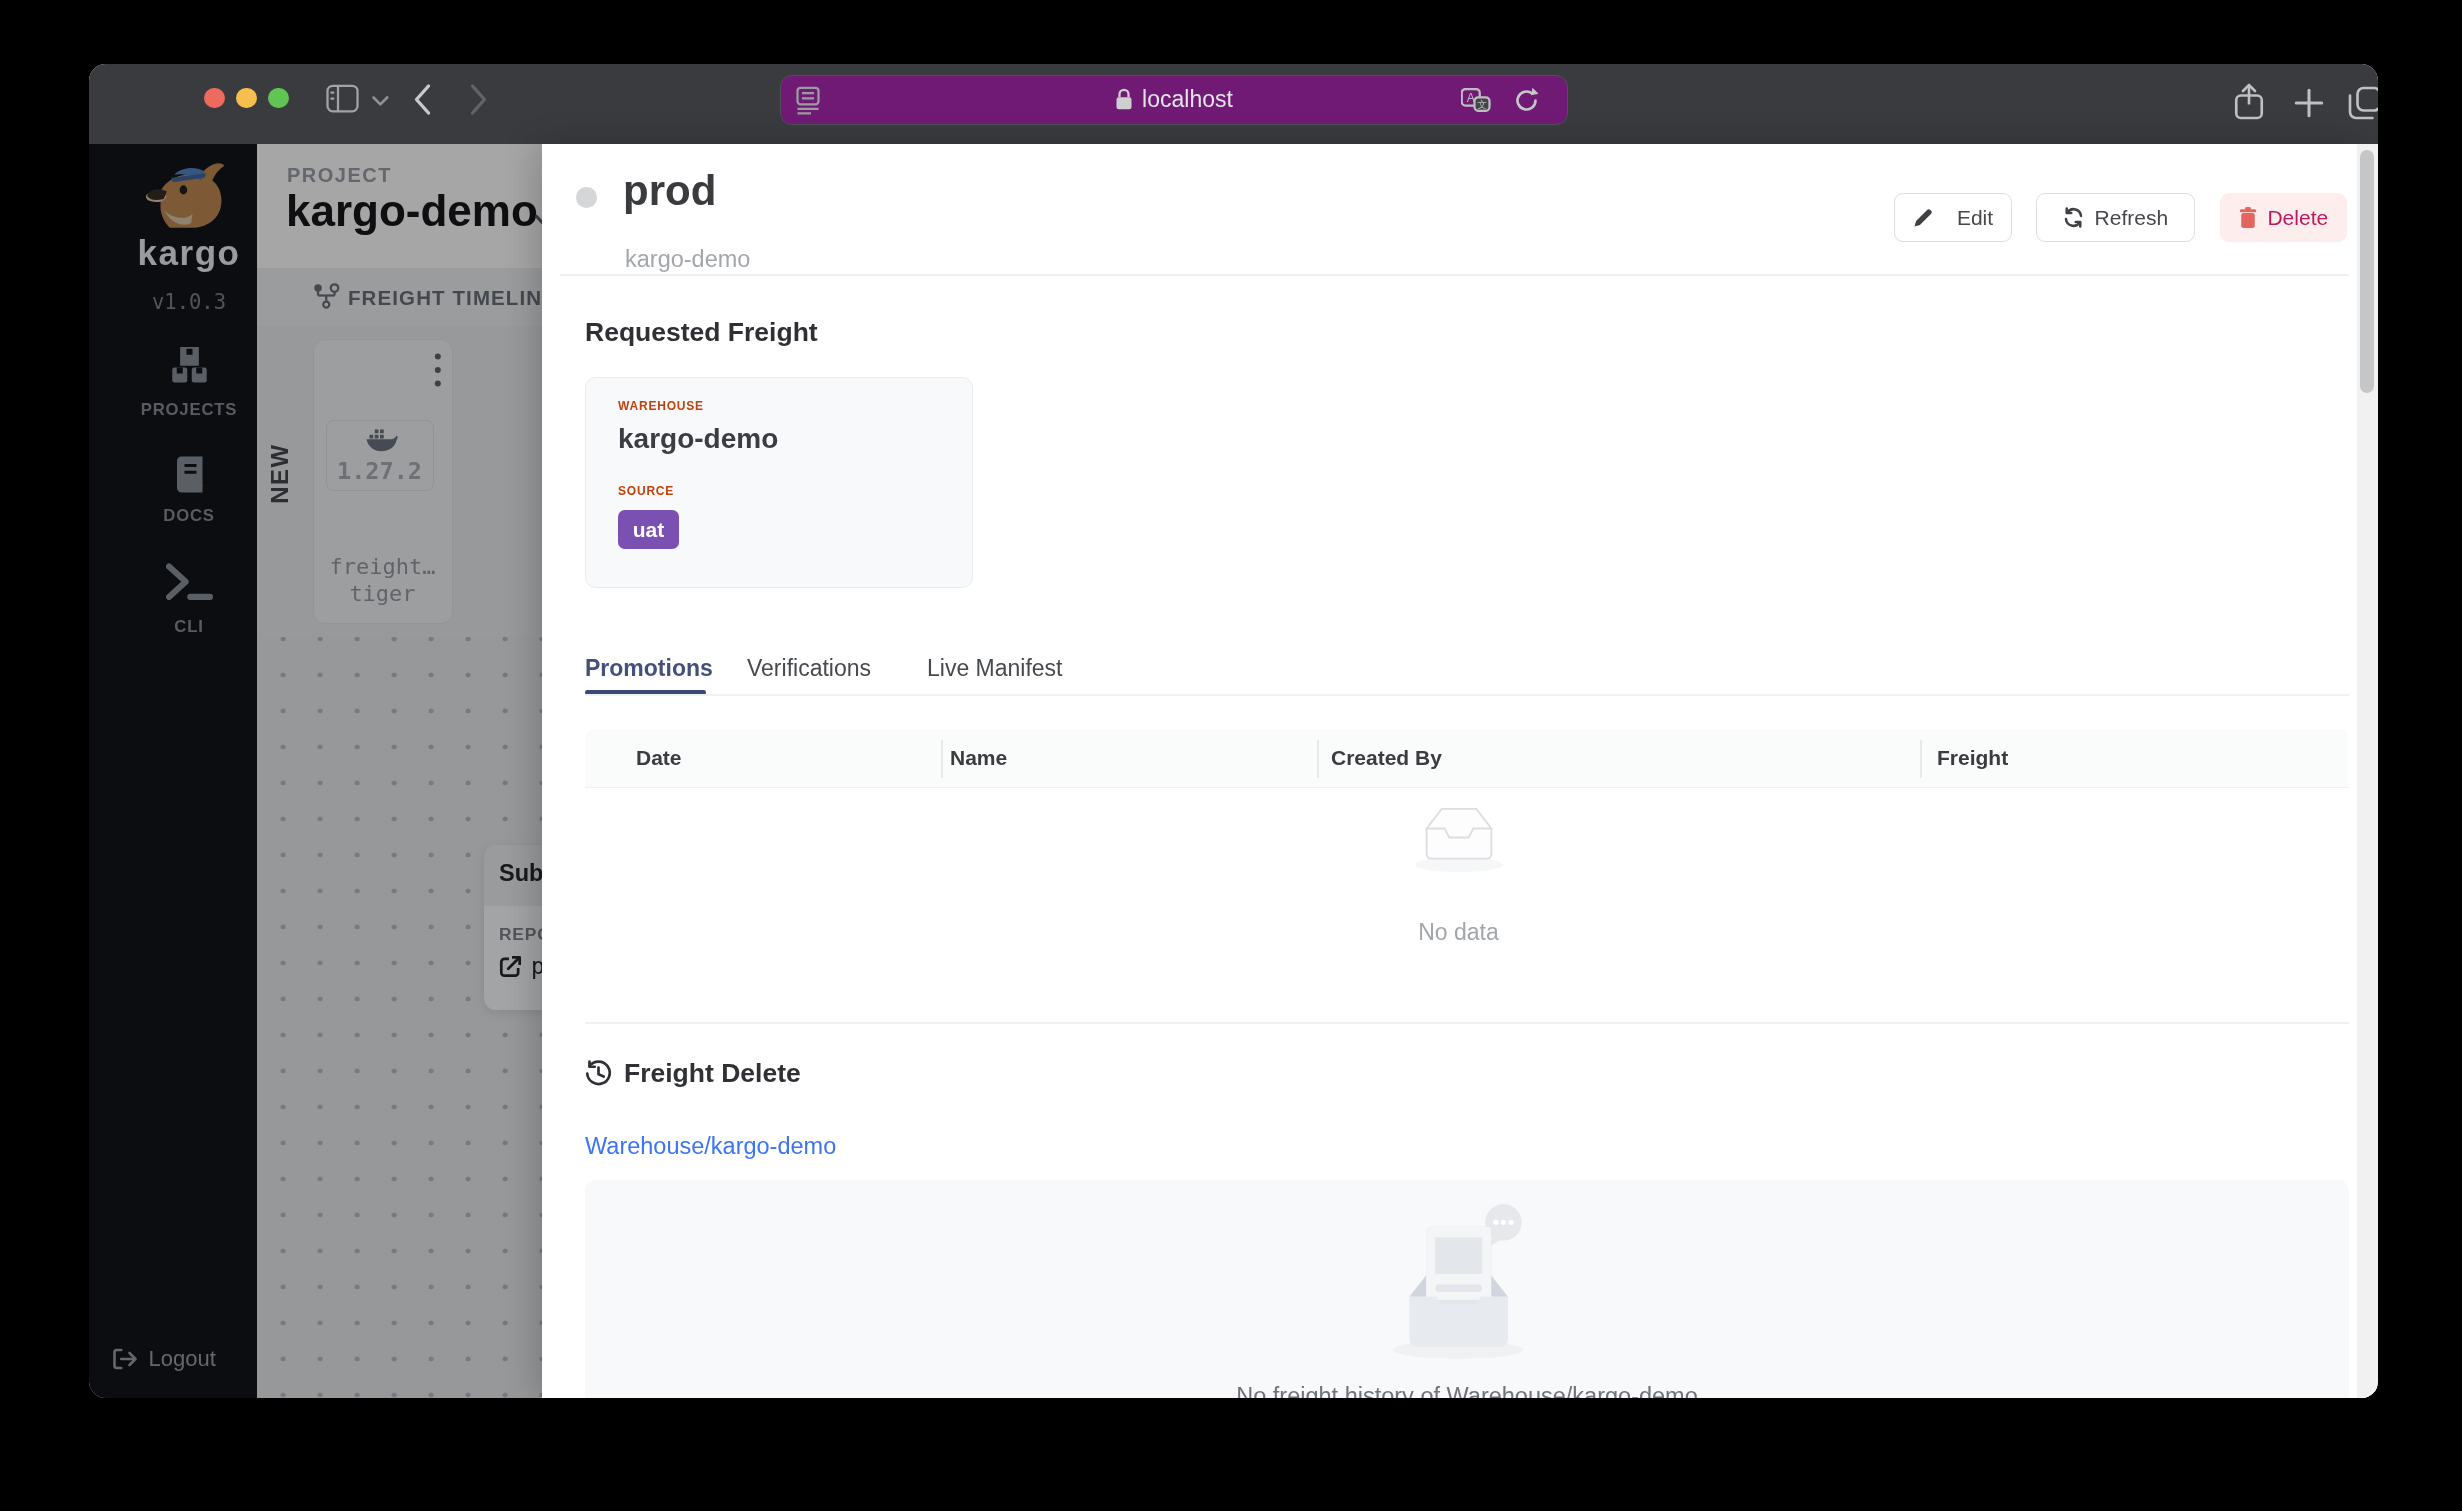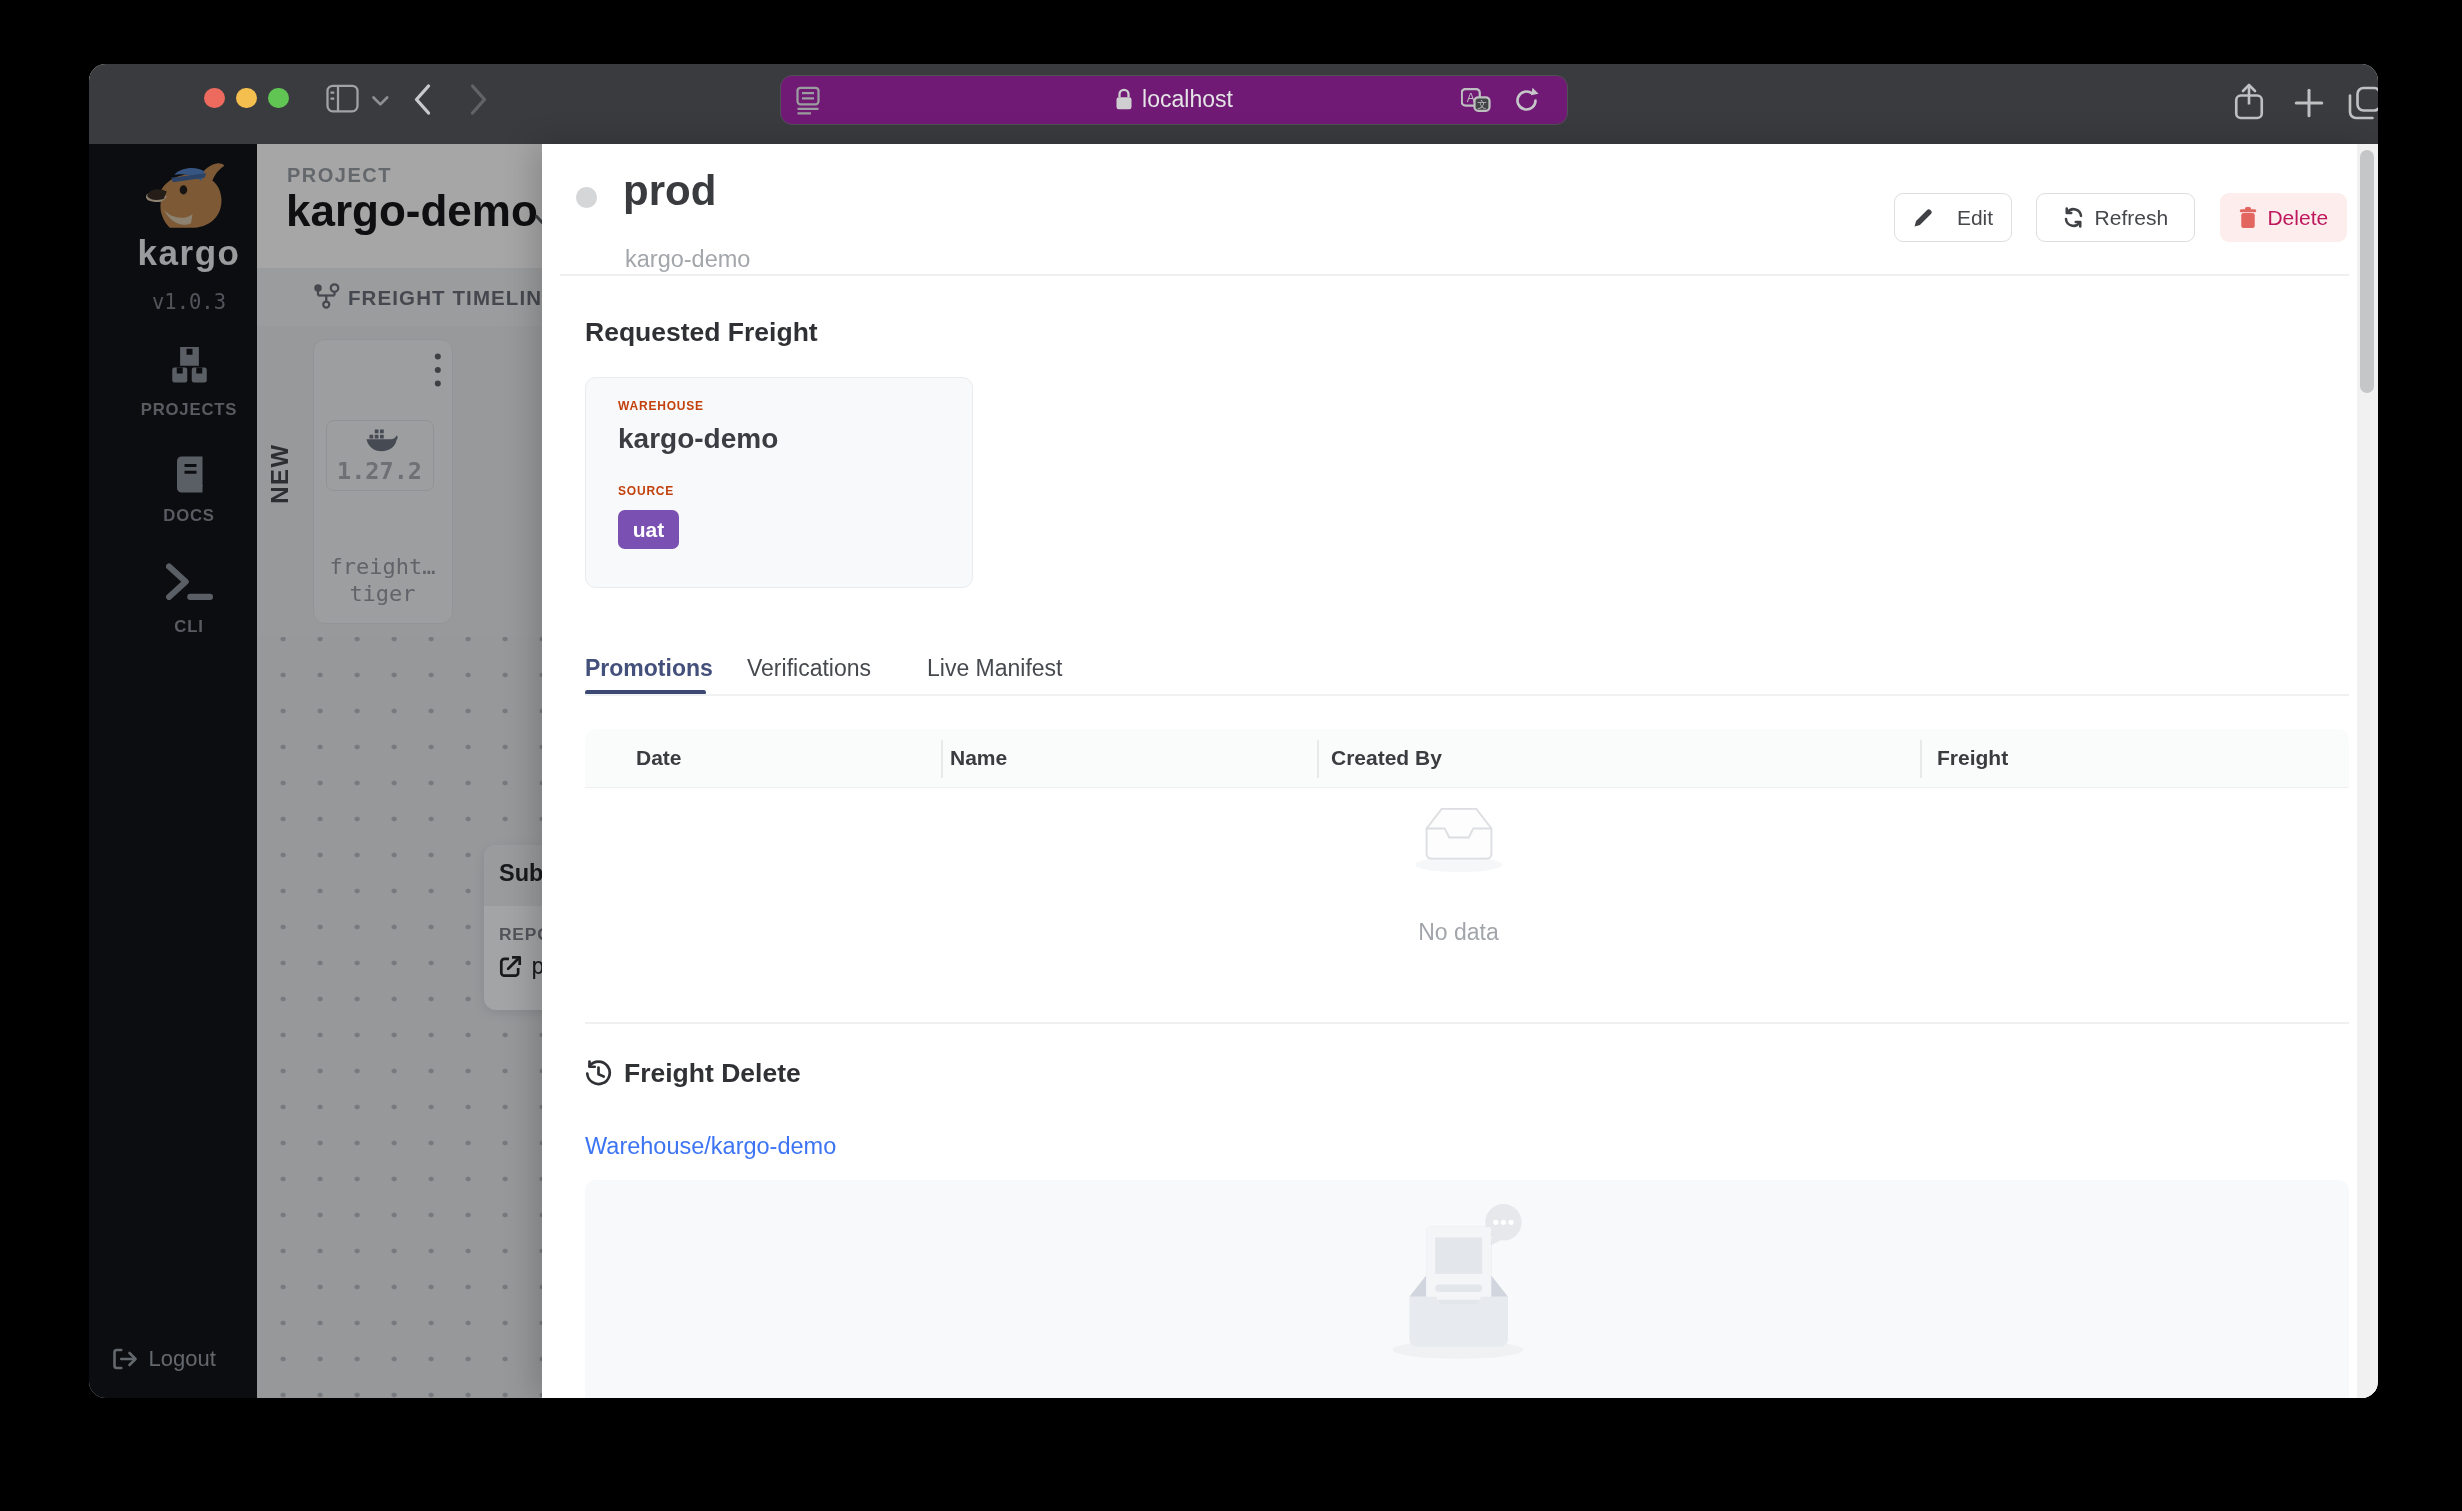--- a/index.html
+++ b/index.html
@@ -359,20 +359,21 @@
                 <circle cx="172" cy="28" r="3.5" fill="#fff"></circle>
                 <circle cx="182" cy="28" r="3.5" fill="#fff"></circle>
               <path d="M48 126 L70 98 V40 a6 6 0 0 1 6 -6 H150 a6 6 0 0 1 6 6 V98 L178 126 Z" fill="#aeb8c6" opacity="0.55"></path>
               <rect x="70" y="34" width="86" height="118" rx="5" fill="#f4f5f7"></rect>
               <rect x="82" y="48" width="62" height="48" fill="#e3e6eb"></rect>
               <rect x="82" y="110" width="62" height="10" rx="5" fill="#e3e6eb"></rect>
               <rect x="82" y="130" width="62" height="10" rx="5" fill="#e3e6eb"></rect>
               <path d="M48 126 H84 a10 10 0 0 0 8 10 h42 a10 10 0 0 0 8 -10 h36 v56 a10 10 0 0 1 -10 10 H58 a10 10 0 0 1 -10 -10 Z" fill="#e7eaee"></path>
             </svg>
           </div>
+          <div class="abs" style="left:0;top:203px;width:1764px;text-align:center;font-size:23.5px;color:#6f7277;">No freight history of Warehouse/kargo-demo</div>
         </div>
 
         <div class="abs" style="left:1815px;top:0;width:20.5px;height:1255px;background:#f1f1f2;">
           <div class="abs" style="left:3px;top:6px;width:14.4px;height:243px;border-radius:7.6px;background:#c5c6c8;"></div>
         </div>
       </div>
 
     </div>
   </div>
 </div>

